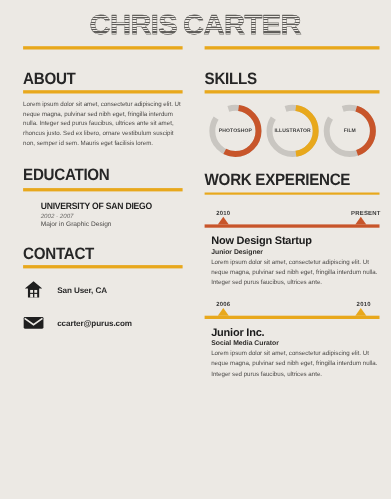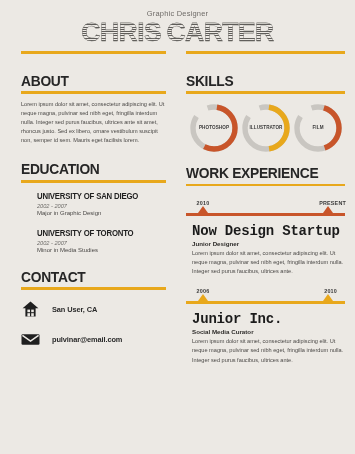--- a/index.html
+++ b/index.html
@@ -108,31 +108,30 @@
   .timeline { position:relative; margin-top:11px; height:22px; }
   .tl-bar { position:absolute; bottom:3px; left:0; right:0; height:3.4px; }
   .tl-marker { position:absolute; bottom:6.4px; width:0; height:0;
     border-left:5px solid transparent; border-right:5px solid transparent; }
   .tl-year {
     position:absolute; bottom:13px; font-size:5.4px; font-weight:bold;
     color:#3a3a3a; letter-spacing:0.2px; transform:translateX(-50%);
   }
 
   .job { margin-top:4px; padding-left:6px; }
-  .job-company { font-size:14px; font-weight:bold; color:#1b1b1b; letter-spacing:-0.2px;font-family:Liberation Mono, monospace; }
+  .job-company { font-size:10px; font-weight:bold; color:#1b1b1b; letter-spacing:-0.2px; }
   .job-role { font-size:6.2px; font-weight:bold; color:#2e2c2a; margin-top:1px; }
   .job-desc { font-size:5.6px; line-height:1.62; color:#4b4947; margin-top:2px; }
 </style>
 </head>
 <body>
 
 <div class="page">
 
   <div class="header">
-    <div class="header-sub">Graphic Designer</div>
     <div class="header-name">
       <span>CHRIS</span><span class="sp"></span><span>CARTER</span>
     </div>
   </div>
 
   <div style="display:flex;">
     <div style="width:180px;">
       <div class="toprule-left"></div>
     </div>
     <div style="width:175px;">
@@ -153,25 +152,20 @@
       <div class="sec" style="margin-top:16px;">
         <div class="sec-title">EDUCATION</div>
         <div class="rule"></div>
 
         <div class="edu-block">
           <div class="edu-school">UNIVERSITY OF SAN DIEGO</div>
           <div class="edu-years">2002 - 2007</div>
           <div class="edu-detail">Major in Graphic Design</div>
         </div>
 
-        <div class="edu-block" style="margin-top:12px;">
-          <div class="edu-school">UNIVERSITY OF TORONTO</div>
-          <div class="edu-years">2002 - 2007</div>
-          <div class="edu-detail">Minor in Media Studies</div>
-        </div>
       </div>
 
       <div class="sec" style="margin-top:16px;">
         <div class="sec-title">CONTACT</div>
         <div class="rule"></div>
 
         <div class="contact-list">
 
           <div class="contact-row">
             <span class="contact-icon">
@@ -187,21 +181,21 @@
           </div>
 
 
           <div class="contact-row">
             <span class="contact-icon">
               <svg width="19" height="13" viewBox="0 0 19 13">
                 <rect x="0.5" y="1.2" width="18" height="10.6" rx="1.2" fill="#1f1f1f"></rect>
                 <path d="M1.4 2.4 L9.5 8.2 L17.6 2.4" fill="none" stroke="#ECE9E4" stroke-width="1.5"></path>
               </svg>
             </span>
-            <span class="contact-text">pulvinar@email.com</span>
+            <span class="contact-text">ccarter@purus.com</span>
           </div>
 
         </div>
       </div>
     </div>
 
     <div class="col-right">
 
       <div class="sec">
         <div class="sec-title">SKILLS</div>

